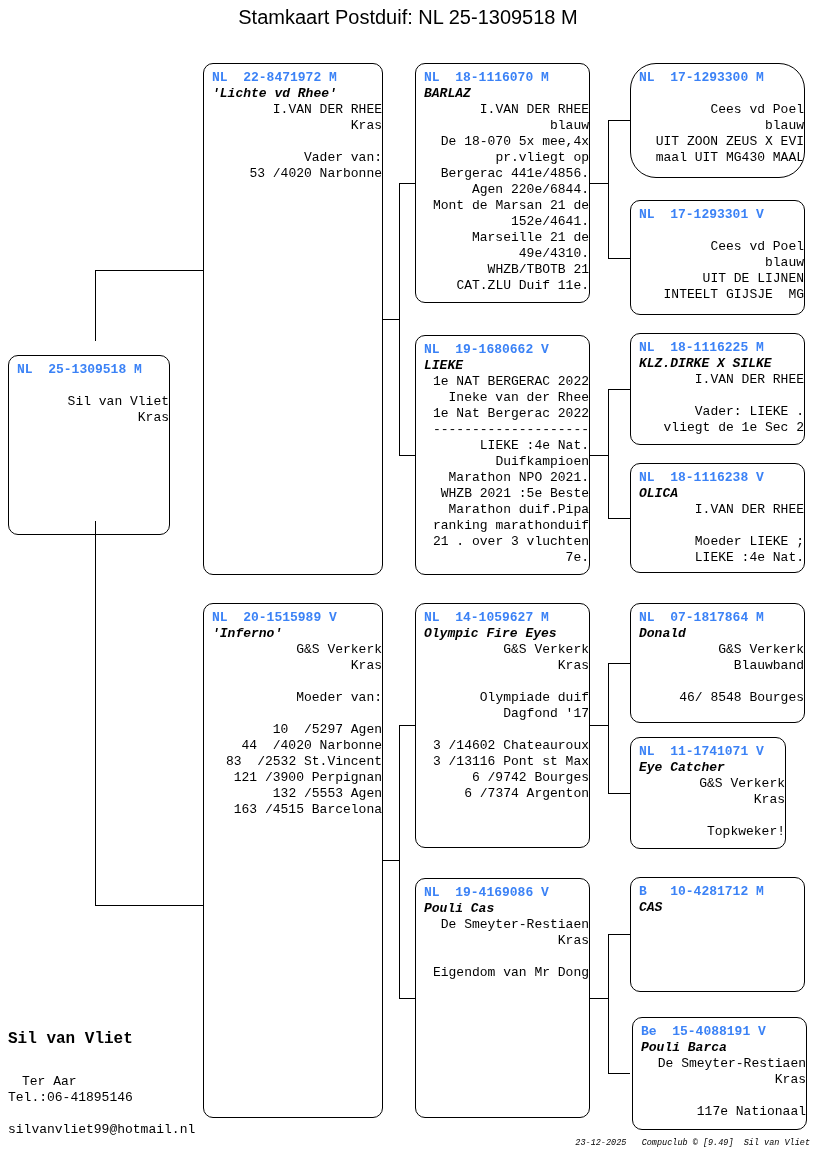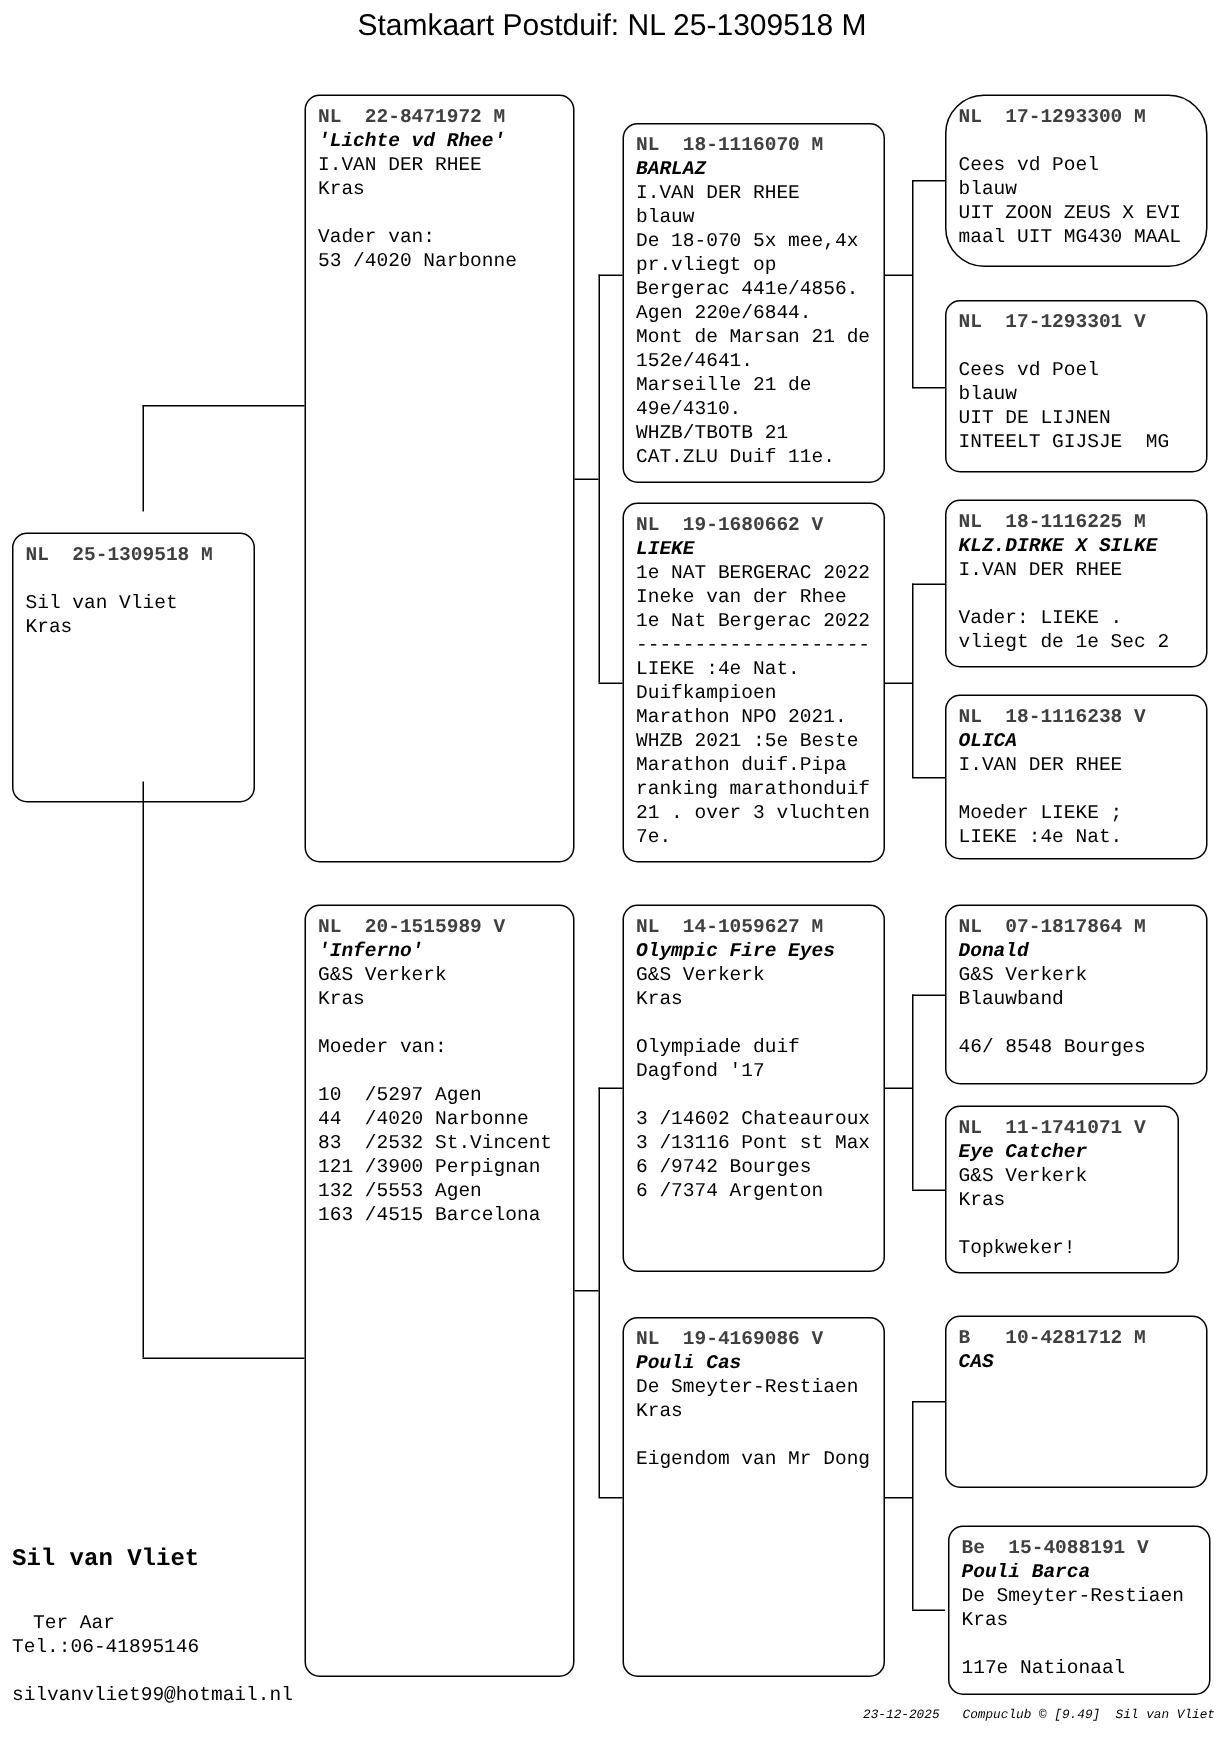--- a/index.html
+++ b/index.html
@@ -27,31 +27,31 @@
     box-sizing: border-box;
     border: 1px solid #000000;
     border-radius: 10px;
     background: #ffffff;
     padding: 6px 0 0 8px;
     font-size: 13px;
     line-height: 16px;
     overflow: hidden;
   }
   .ring {
-    color: #404040;
+    color: #3b82f6;
     font-weight: bold;
     white-space: pre;
   }
   .bname {
     font-weight: bold;
     font-style: italic;
     white-space: pre;
     min-height: 16px;
   }
-  .bbody { white-space: pre; }
+  .bbody { white-space: pre; text-align: right; }
   .hline, .vline { position: absolute; background: #000000; }
   .hline { height: 1px; }
   .vline { width: 1px; }
   .owner-name {
     position: absolute;
     left: 8px;
     top: 1030px;
     font-size: 16px;
     font-weight: bold;
     white-space: pre;
@@ -99,21 +99,21 @@
 Moeder van:
 
 10  /5297 Agen
 44  /4020 Narbonne
 83  /2532 St.Vincent
 121 /3900 Perpignan
 132 /5553 Agen
 163 /4515 Barcelona</div>
   </div>
 
-  <div class="pbox" style="left:415px; top:63px; width:175px; height:240px;margin-top:19px;">
+  <div class="pbox" style="left:415px; top:63px; width:175px; height:240px;">
     <div class="ring">NL  18-1116070 M</div>
     <div class="bname">BARLAZ</div>
     <div class="bbody">I.VAN DER RHEE
 blauw
 De 18-070 5x mee,4x
 pr.vliegt op
 Bergerac 441e/4856.
 Agen 220e/6844.
 Mont de Marsan 21 de
 152e/4641.

